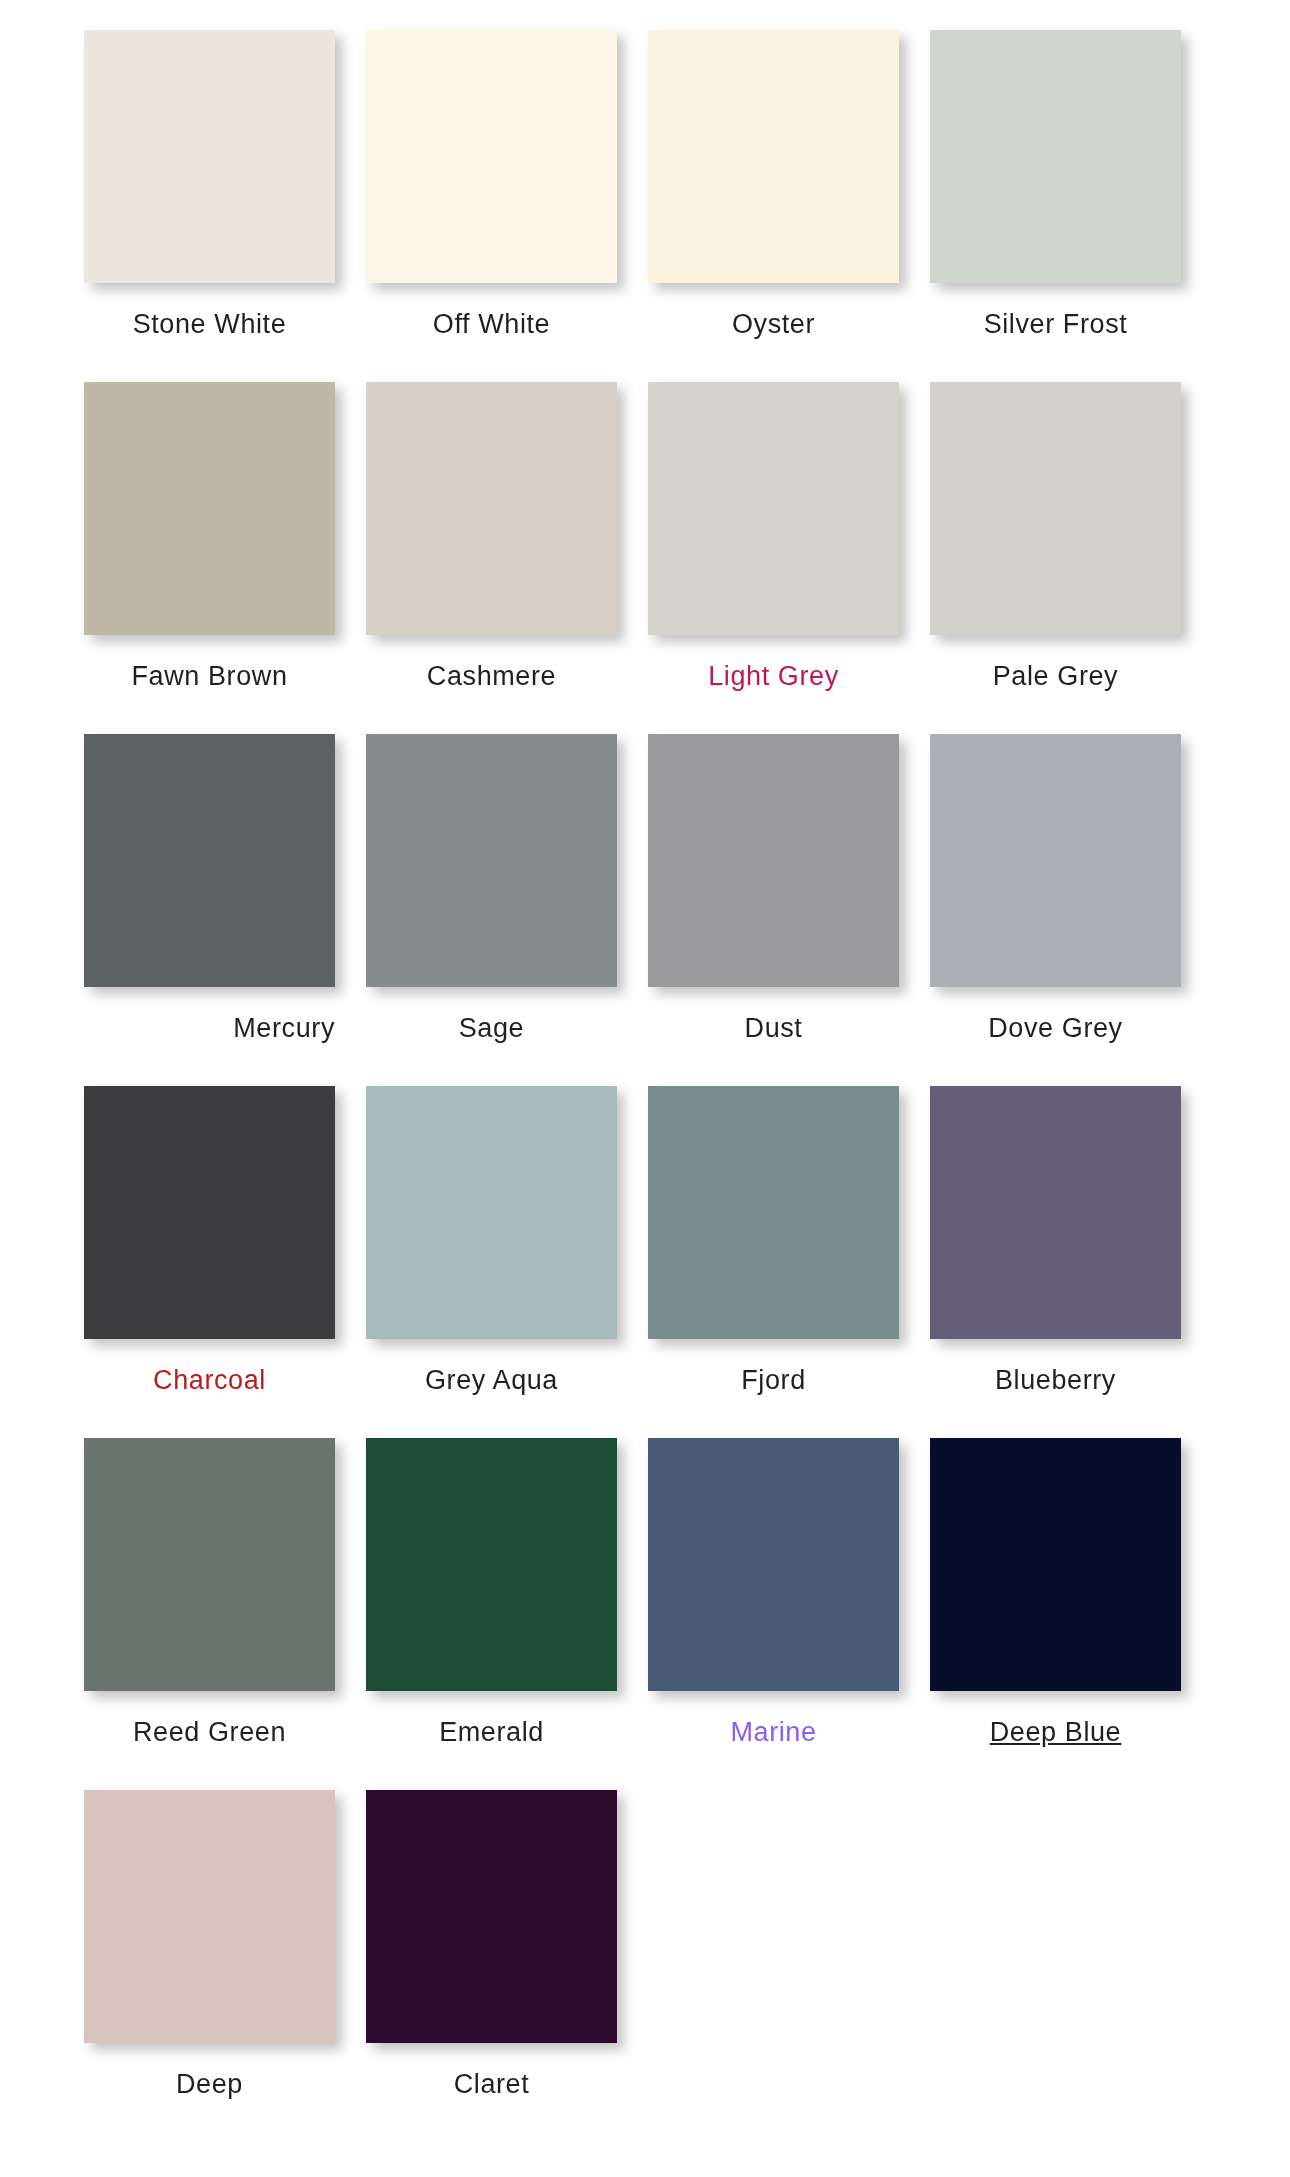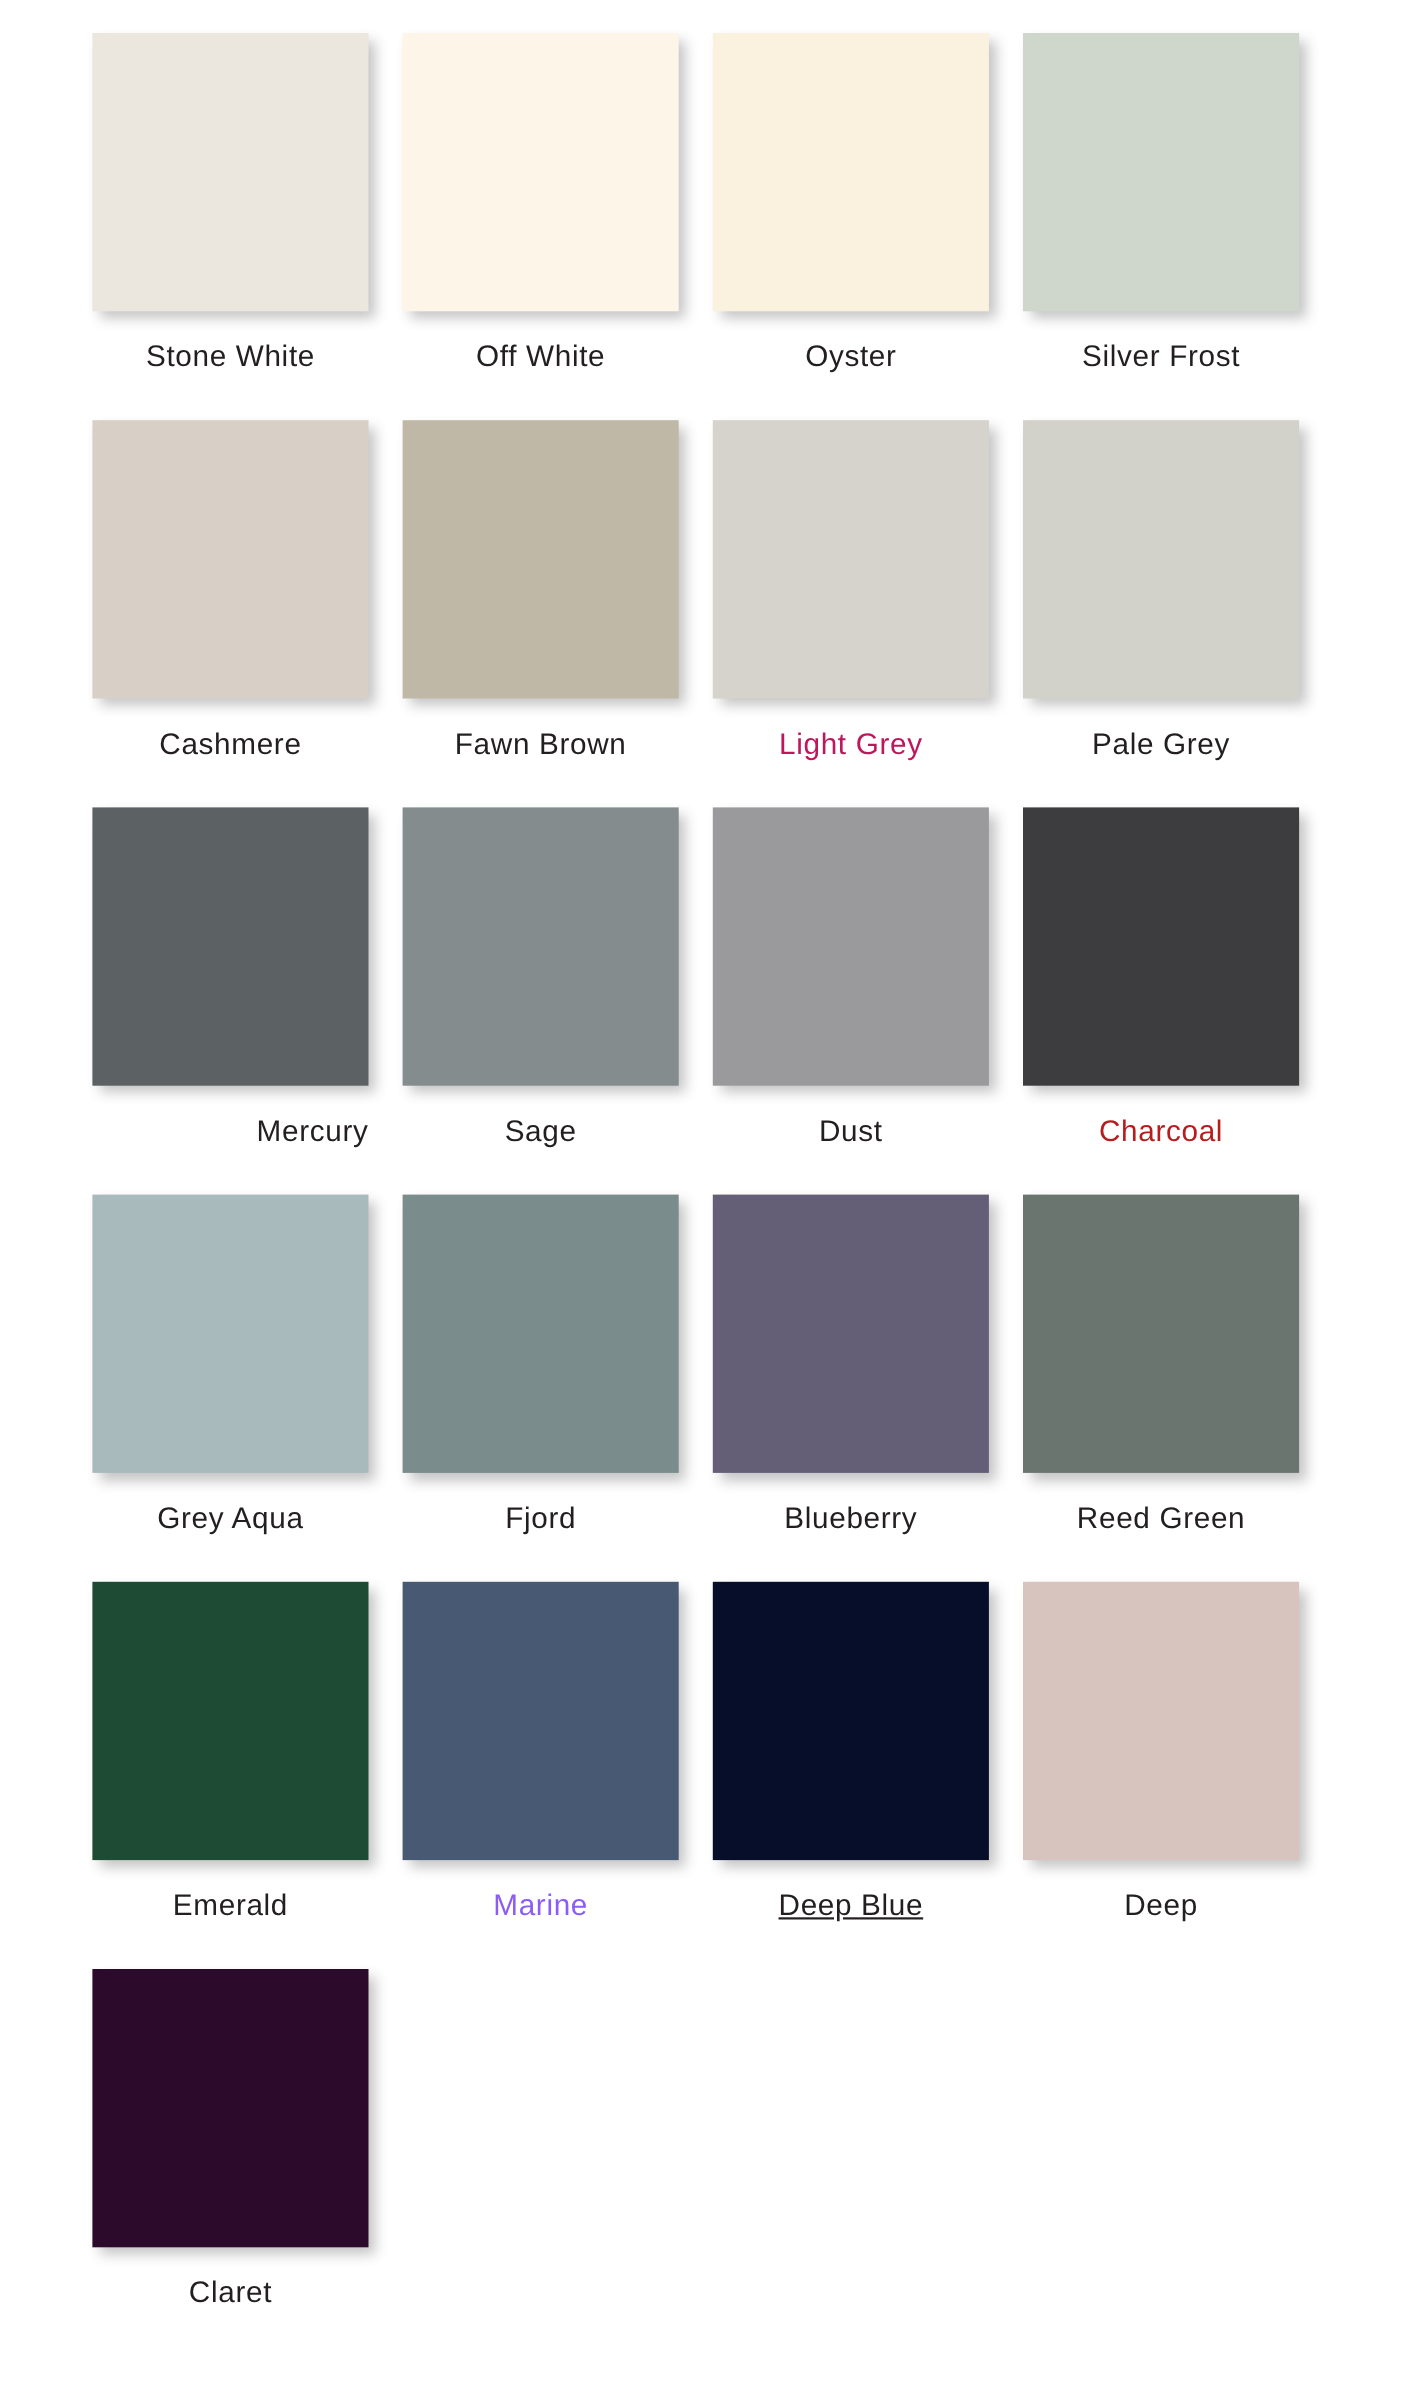--- a/index.html
+++ b/index.html
@@ -70,46 +70,50 @@
     </div>
     <div class="swatch-cell">
       <div class="swatch-chip" title="Oyster" style="background: rgb(250, 242, 222);"></div>
       <div class="swatch-label" style="color: rgb(35, 31, 32);">Oyster</div>
     </div>
     <div class="swatch-cell">
       <div class="swatch-chip" title="Silver Frost" style="background: rgb(207, 215, 205);"></div>
       <div class="swatch-label" style="color: rgb(35, 31, 32);">Silver Frost</div>
     </div>
     <div class="swatch-cell">
+      <div class="swatch-chip" title="Fawn Brown" style="background: rgb(191, 184, 166);"></div>
+      <div class="swatch-label" style="color: rgb(35, 31, 32);">Fawn Brown</div>
+    </div>
+    <div class="swatch-cell">
       <div class="swatch-chip" title="Cashmere" style="background: rgb(216, 207, 198);"></div>
       <div class="swatch-label" style="color: rgb(35, 31, 32);">Cashmere</div>
-    </div>
-    <div class="swatch-cell">
-      <div class="swatch-chip" title="Fawn Brown" style="background: rgb(191, 184, 166);"></div>
-      <div class="swatch-label" style="color: rgb(35, 31, 32);">Fawn Brown</div>
     </div>
     <div class="swatch-cell">
       <div class="swatch-chip" title="Light Grey" style="background: rgb(214, 210, 204);"></div>
       <div class="swatch-label" style="color: #be185d;">Light Grey</div>
     </div>
     <div class="swatch-cell">
       <div class="swatch-chip" title="Pale Grey" style="background: rgb(210, 209, 202);"></div>
       <div class="swatch-label" style="color: rgb(35, 31, 32);">Pale Grey</div>
     </div>
     <div class="swatch-cell">
       <div class="swatch-chip" title="Mercury" style="background: rgb(92, 97, 100);"></div>
       <div class="swatch-label" style="color: rgb(35, 31, 32); text-align: right;">Mercury</div>
     </div>
     <div class="swatch-cell">
       <div class="swatch-chip" title="Sage" style="background: rgb(132, 140, 142);"></div>
       <div class="swatch-label" style="color: rgb(35, 31, 32);">Sage</div>
     </div>
     <div class="swatch-cell">
       <div class="swatch-chip" title="Dust" style="background: rgb(154, 154, 156);"></div>
       <div class="swatch-label" style="color: rgb(35, 31, 32);">Dust</div>
+    </div>
+    <div class="swatch-cell">
+      <div class="swatch-chip" title="Dove Grey" style="background: rgb(172, 175, 180);"></div>
+      <div class="swatch-label" style="color: rgb(35, 31, 32);">Dove Grey</div>
     </div>
     <div class="swatch-cell">
       <div class="swatch-chip" title="Charcoal" style="background: rgb(61, 61, 63);"></div>
       <div class="swatch-label" style="color: #b91c1c;">Charcoal</div>
     </div>
     <div class="swatch-cell">
       <div class="swatch-chip" title="Grey Aqua" style="background: rgb(169, 186, 188);"></div>
       <div class="swatch-label" style="color: rgb(35, 31, 32);">Grey Aqua</div>
     </div>
     <div class="swatch-cell">

